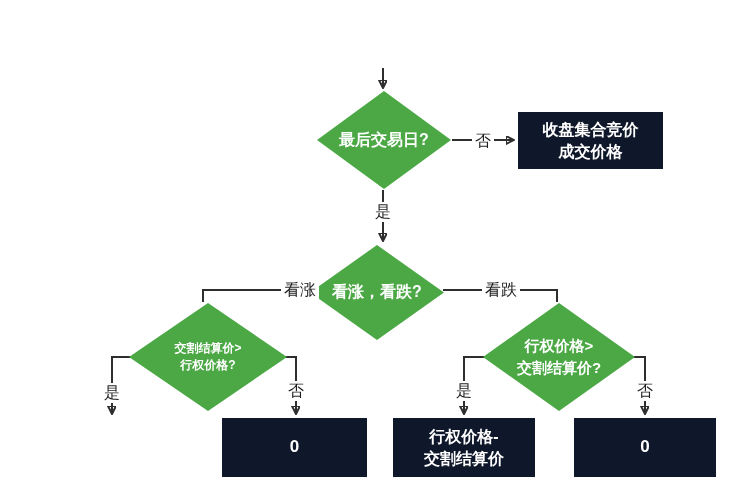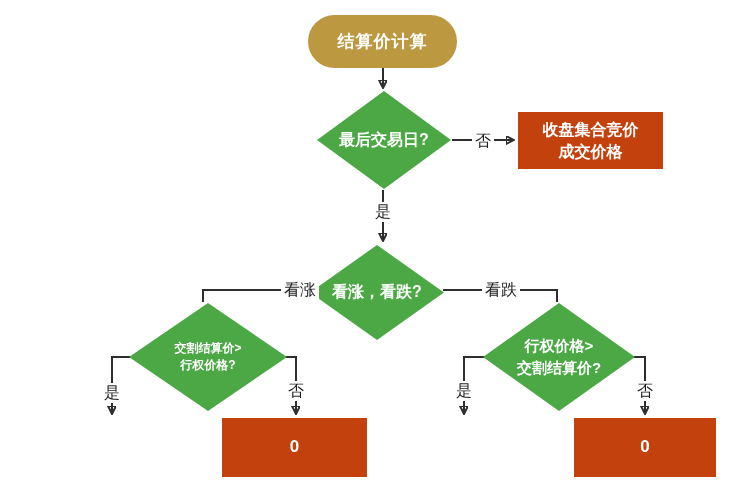--- a/index.html
+++ b/index.html
@@ -10,21 +10,21 @@
   }
   .edges { position:absolute; left:0; top:0; }
   .edges path, .edges polyline { stroke:#2e2e2e; stroke-width:2; fill:none; }
   .node {
     position:absolute; display:flex; align-items:center; justify-content:center;
     color:#ffffff; font-weight:bold; text-align:center; white-space:pre-line;
     box-sizing:border-box;
   }
   .start   { background:#BC9840; border-radius:27px; font-size:17px; letter-spacing:1px; }
   .diamond { background:#4BA845; clip-path:polygon(50% 0%,100% 50%,50% 100%,0% 50%); }
-  .result  { background:#c2410c; line-height:1.35; }
+  .result  { background:#0f172a; line-height:1.35; }
   .edge-label {
     position:absolute; transform:translate(-50%,-50%);
     background:#ffffff; color:#1d1d1d; font-size:16px; line-height:1;
     padding:2px 3px; white-space:nowrap;
   }
 </style>
 </head>
 <body>
 
 <div class="stage">
@@ -39,38 +39,39 @@
     <path d="M452,140 L513,140" marker-end="url(#arr)"></path>
     <path d="M383,190 L383,240" marker-end="url(#arr)"></path>
     <polyline points="311,290 203,290 203,302"></polyline>
     <polyline points="443,290 557,290 557,302"></polyline>
     <polyline points="131,357 112,357 112,413" marker-end="url(#arr)"></polyline>
     <polyline points="285,357 296,357 296,413" marker-end="url(#arr)"></polyline>
     <polyline points="485,357 464,357 464,413" marker-end="url(#arr)"></polyline>
     <polyline points="633,357 645,357 645,413" marker-end="url(#arr)"></polyline>
   </svg>
 
-  <div class="node start" style="left:308px; top:15px; width:149px; height:53px;">结算价计算</div>
 
   <div class="node diamond" style="left:317px; top:91px; width:134px; height:98px; font-size:16px;">最后交易日?</div>
 
   <div class="node result" style="left:518px; top:112px; width:145px; height:57px; font-size:16px;">收盘集合竞价
 成交价格</div>
 
   <div class="node diamond" style="left:310px; top:245px; width:134px; height:95px; font-size:16px;">看涨，看跌?</div>
 
   <div class="node diamond" style="left:129px; top:303px; width:158px; height:108px; font-size:12px; line-height:1.45;">交割结算价&gt;
 行权价格?</div>
 
   <div class="node diamond" style="left:483px; top:303px; width:152px; height:108px; font-size:15px; line-height:1.45;">行权价格&gt;
 交割结算价?</div>
 
 
   <div class="node result" style="left:222px; top:418px; width:145px; height:59px; font-size:17px;">0</div>
 
+  <div class="node result" style="left:393px; top:418px; width:142px; height:59px; font-size:16px;">行权价格-
+交割结算价</div>
 
   <div class="node result" style="left:574px; top:418px; width:142px; height:59px; font-size:17px;">0</div>
 
   <div class="edge-label" style="left:483px; top:141px;">否</div>
 
   <div class="edge-label" style="left:383px; top:212px;">是</div>
 
   <div class="edge-label" style="left:258px; top:290px;margin-left:42px;">看涨</div>
 
   <div class="edge-label" style="left:501px; top:290px;">看跌</div>

